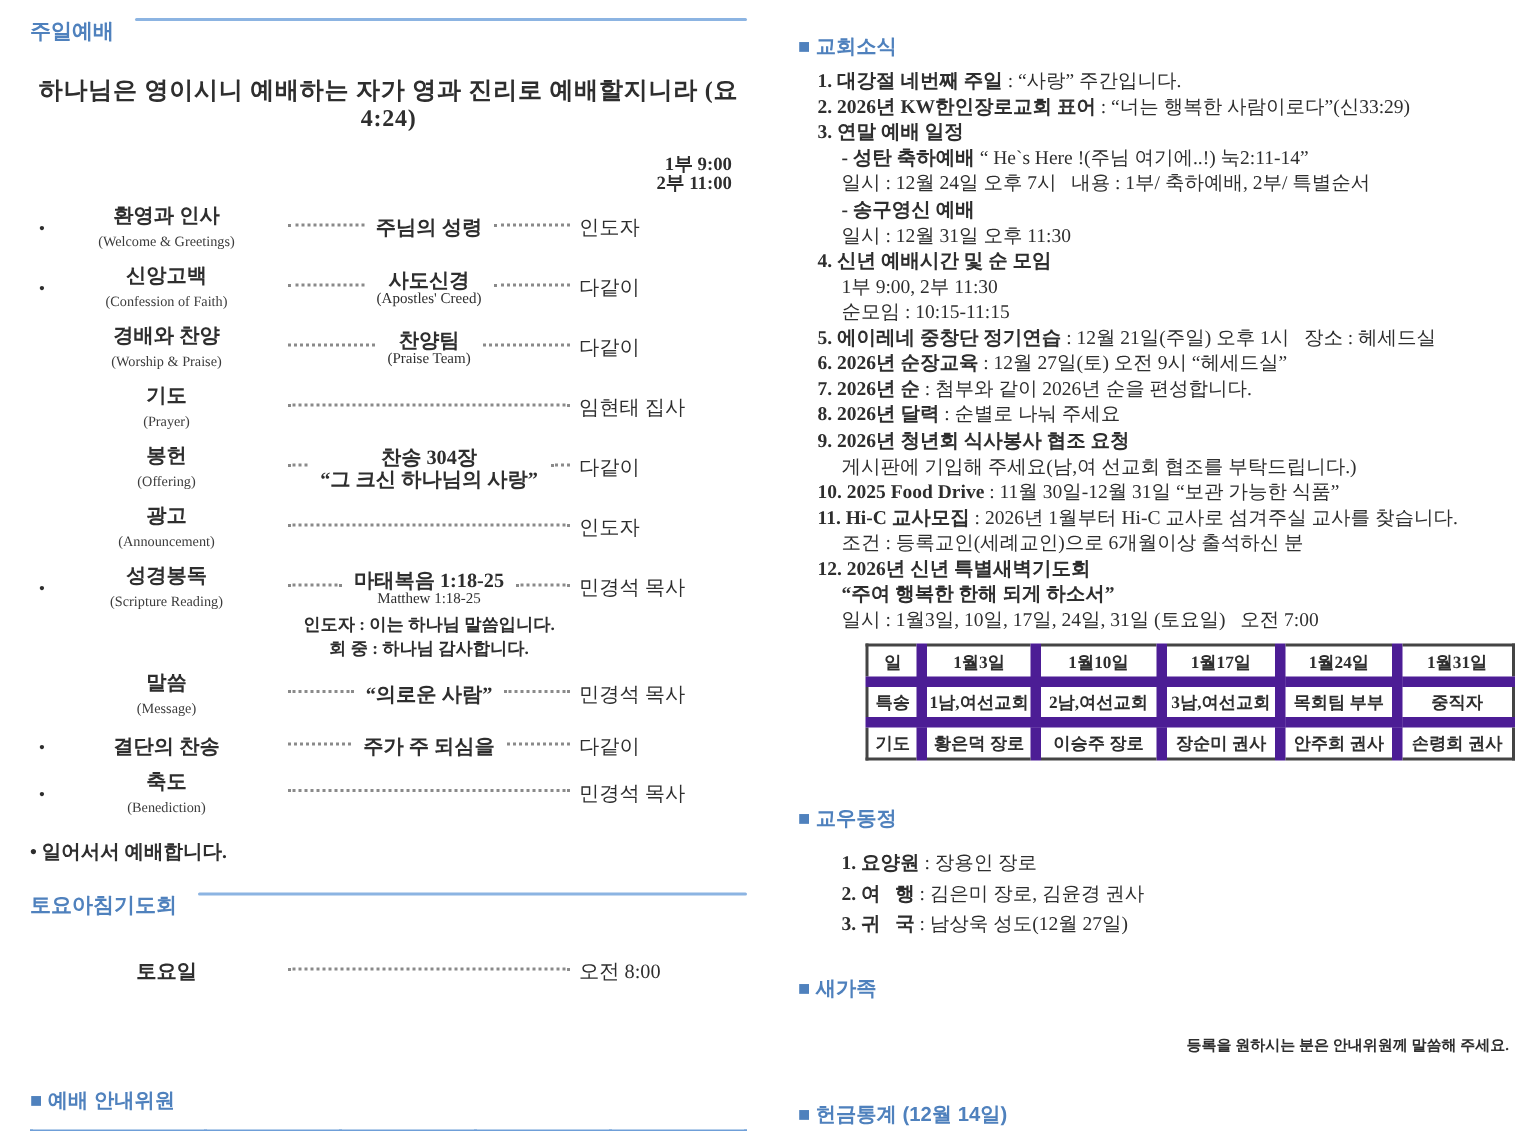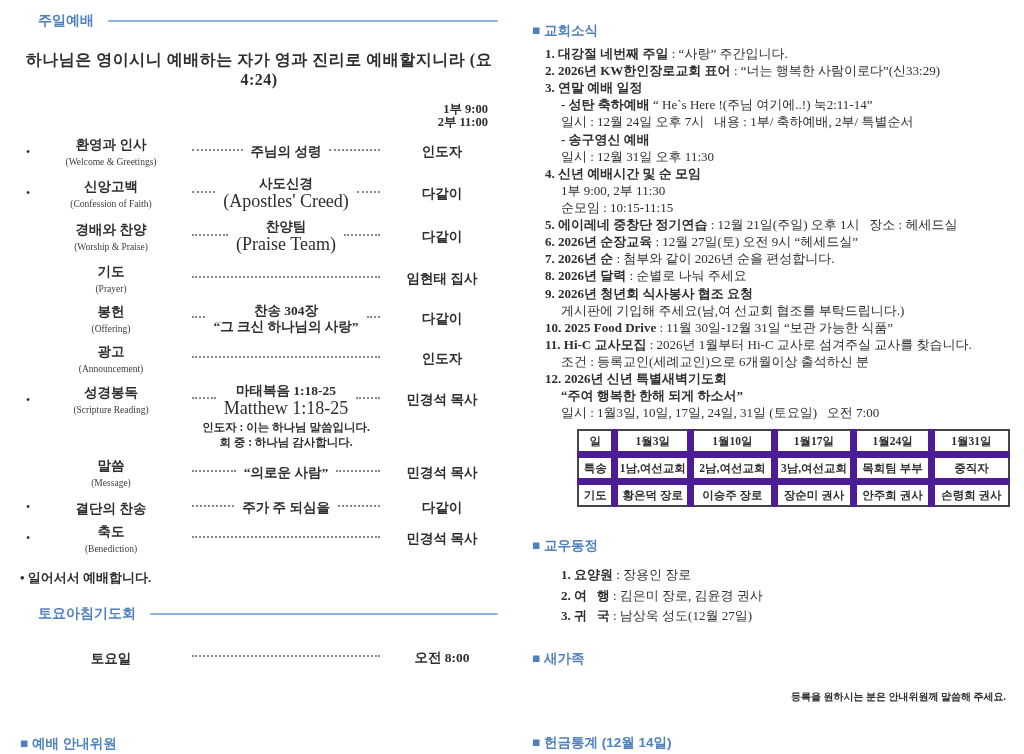--- a/index.html
+++ b/index.html
@@ -4,42 +4,42 @@
 <style>
   * { margin:0; padding:0; box-sizing:border-box; }
   body { background:#fff; }
   .page { position:relative; width:1024px; height:754px; background:#ffffff;
           font-family:"Liberation Serif","DejaVu Serif",serif; color:#2e2e2e; overflow:hidden; }
   .col { position:absolute; top:12px; }
   .col-left  { left:20px;  width:478px; }
   .col-right { left:532px; width:482px; }
 
   
-  .sec-head { display:flex; align-items:center; gap:14px;margin-left:18px; }
+  .sec-head { display:flex; align-items:flex-start; gap:14px; }
   .sec-title { color:#4f81bd; font-weight:bold; font-size:14px;
                font-family:"Liberation Sans","DejaVu Sans",sans-serif; white-space:nowrap; }
   .rule { flex:1; height:2px; background:#8cb4e2; border-radius:1px; }
   .sq-title { color:#4f81bd; font-weight:bold; font-size:13.5px;
               font-family:"Liberation Sans","DejaVu Sans",sans-serif; }
 
   
   .verse { text-align:center; font-size:16px; font-weight:600; margin-top:20px; letter-spacing:.5px; }
   .times { width:fit-content; margin:14px 10px 4px auto; text-align:right;
            font-size:12.5px; line-height:1.0; font-weight:600; }
   .srow { display:grid; grid-template-columns:16px 150px 1fr 112px; align-items:center; margin-top:8px; }
   .bullet { font-size:12px; text-align:center; }
   .slabel { text-align:center; line-height:1.0; }
   .slabel .ko { font-size:13.5px; font-weight:600; }
   .slabel .en { font-size:9.5px; color:#3c3c3c; }
   .smid { display:flex; align-items:center; gap:8px; padding:0 6px; min-height:18px; }
   .dots { flex:1; border-bottom:2px dotted #8a8a8a; height:0; transform:translateY(-2px); }
   .scenter { text-align:center; font-size:13.5px; font-weight:600; line-height:1.12; white-space:nowrap; }
   .scenter .ln2 { display:block; }
-  .scenter .en2 { font-weight:400; font-size:18px; }
-  .sperson { text-align:center; font-size:13.5px; font-weight:700; white-space:nowrap; }
+  .scenter .en2 { font-weight:400; font-size:10px; }
+  .sperson { font-size:13.5px; font-weight:400; white-space:nowrap; }
   .responses { grid-column:3; text-align:center; font-size:11.5px; font-weight:600;
                line-height:1.35; margin-top:2px; }
   .stand-note { font-size:13px; font-weight:600; margin-top:14px; }
 
   
   .ushers-table { border-collapse:collapse; width:478px; margin-top:10px;
                   font-family:"Liberation Sans","DejaVu Sans",sans-serif; }
   .ushers-table td { border:2px solid #6f9fd8; text-align:center; vertical-align:middle;
                      font-size:13px; font-weight:bold; color:#1a1a1a; padding:5px 2px; height:26px; }
 

